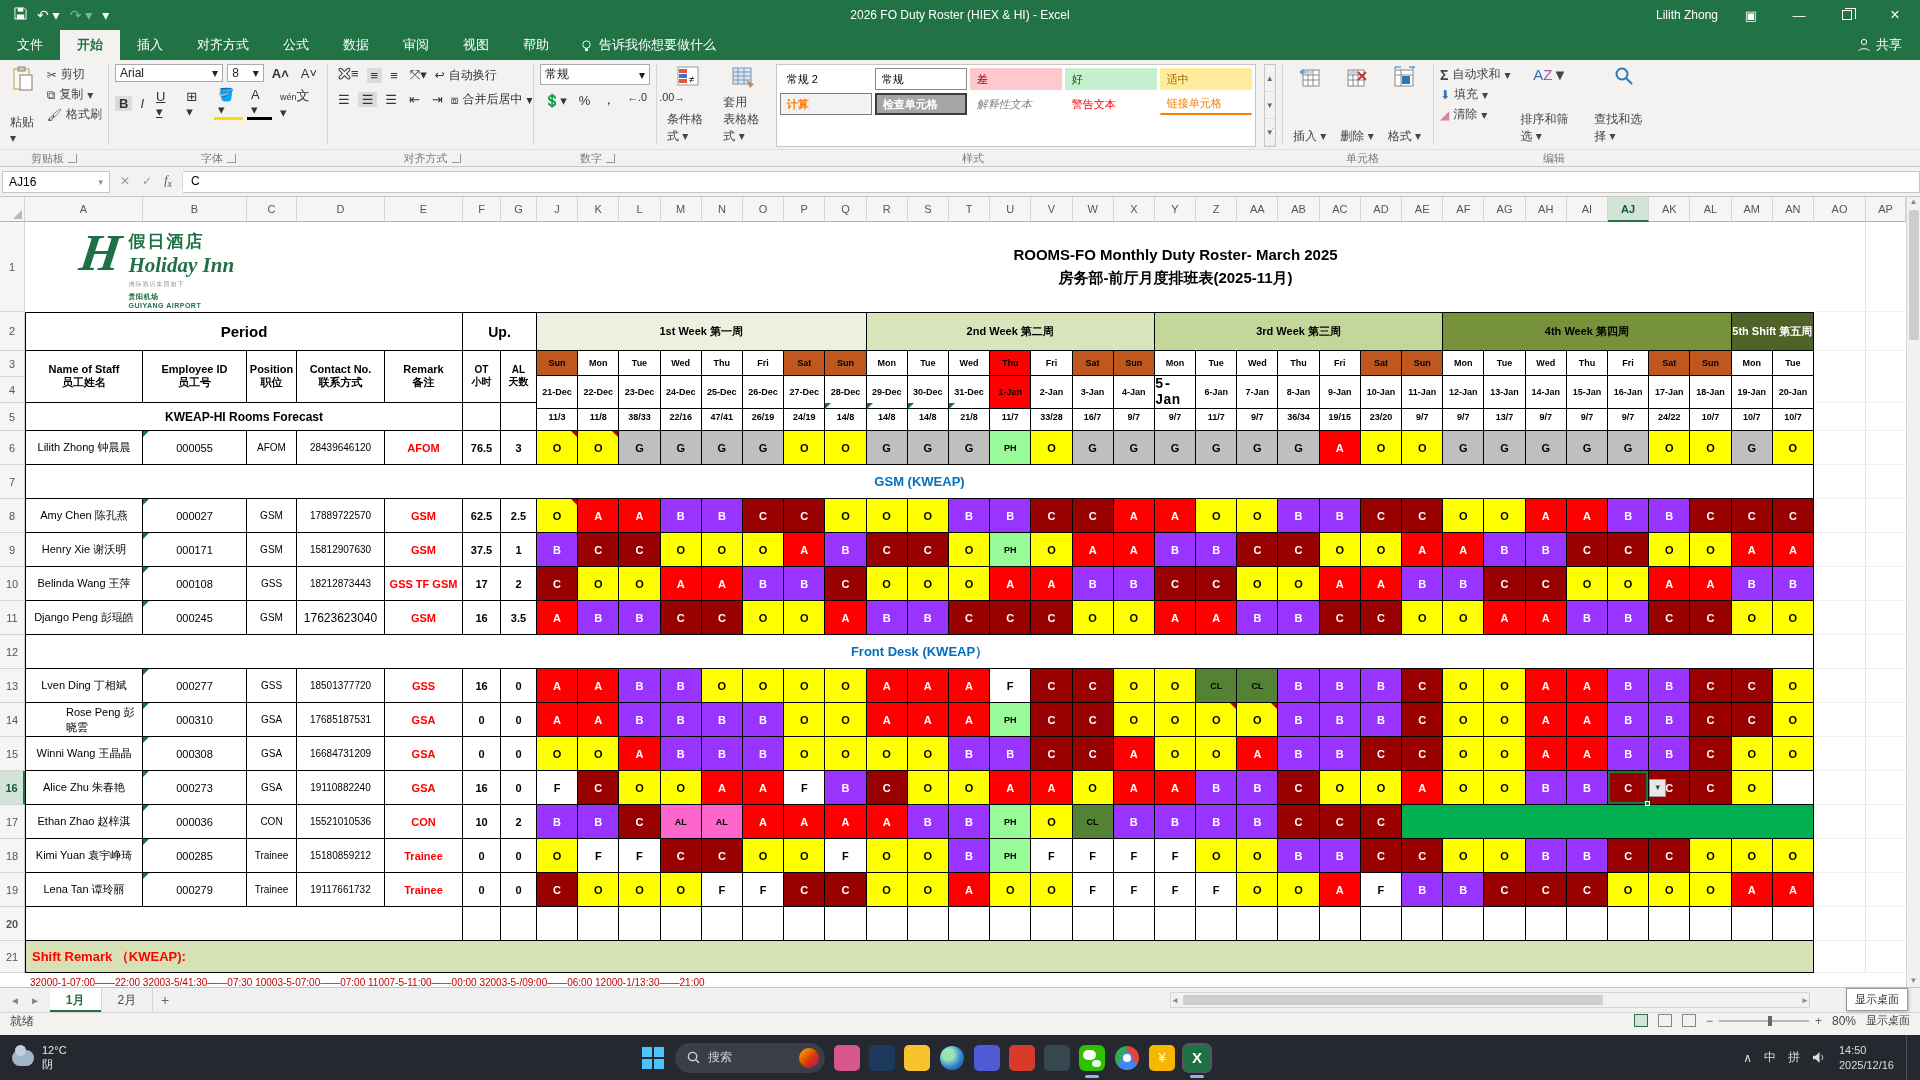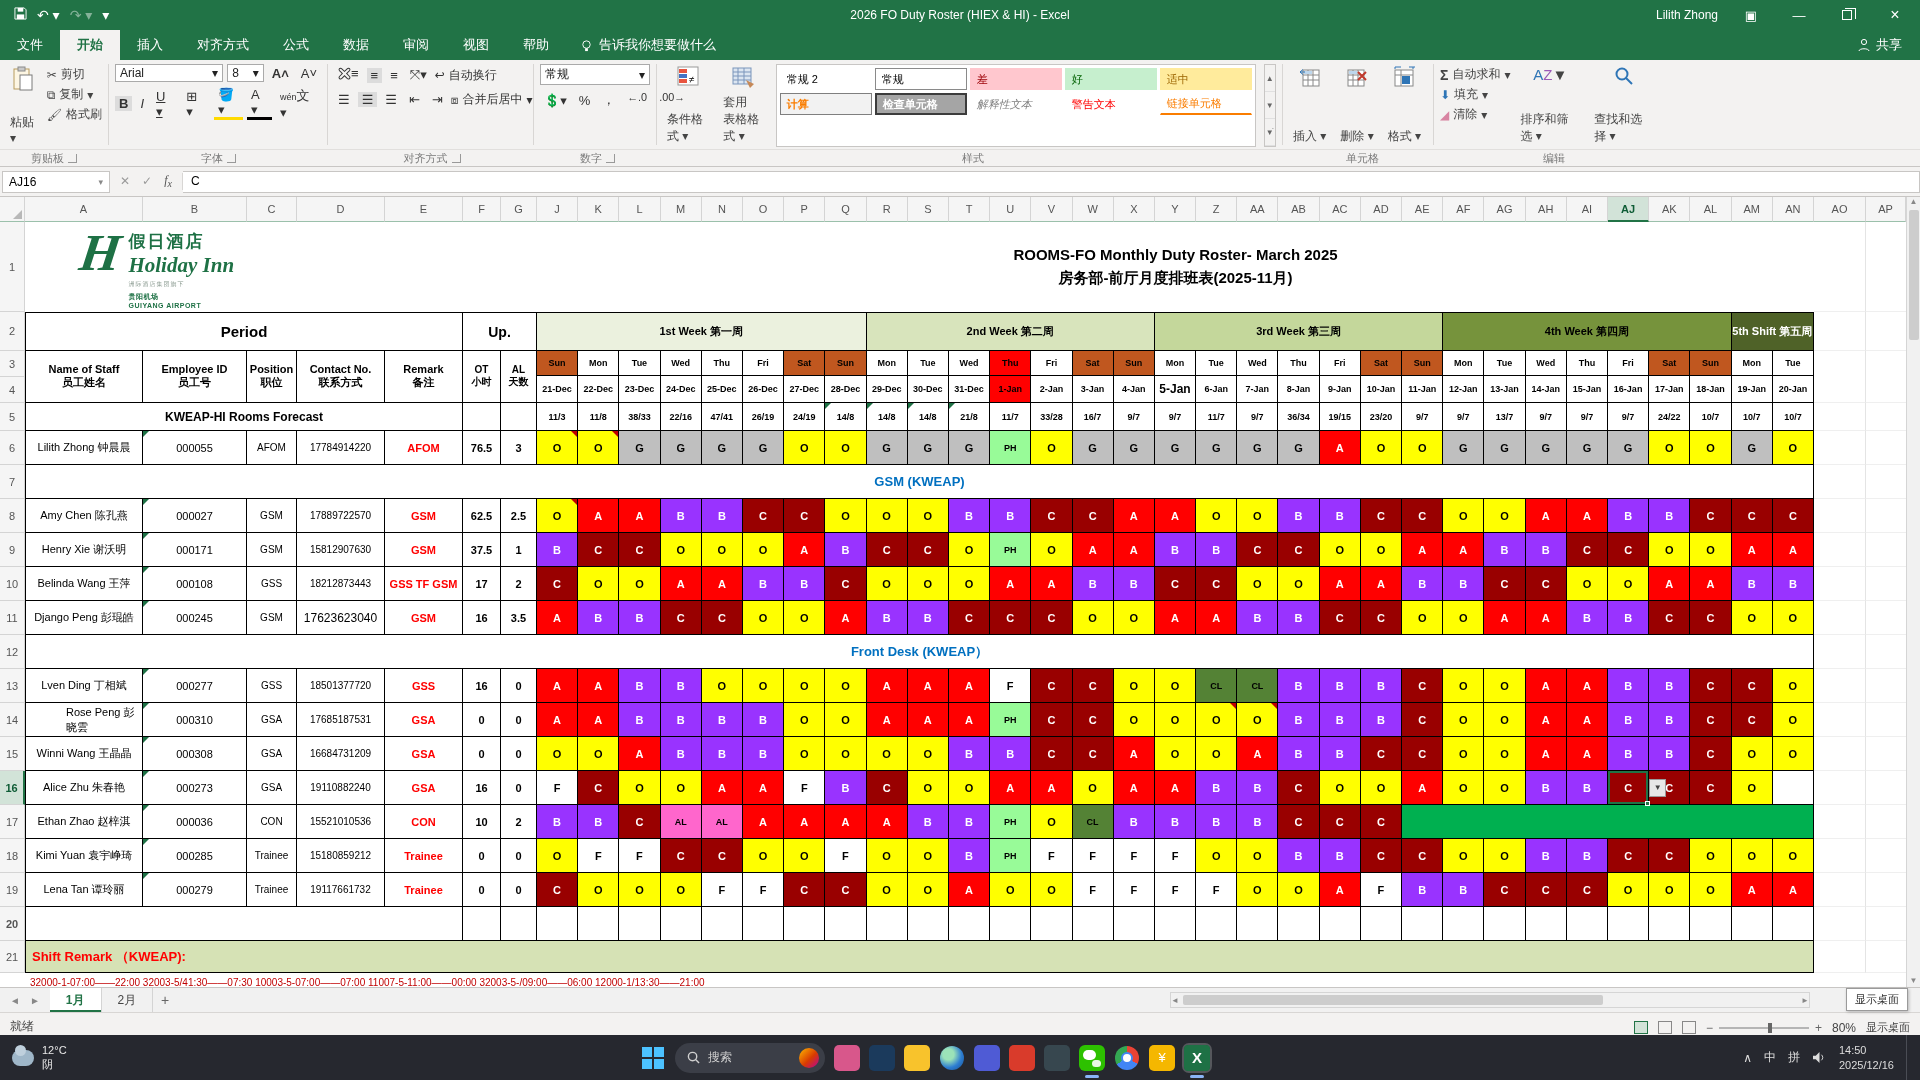--- a/index.html
+++ b/index.html
@@ -100,21 +100,21 @@
 
   
   .tabsbar { height:25px; background:#f1f1f1; border-top:1px solid #c8c6c4; display:flex; align-items:stretch; font-size:12px; color:#444; position:relative;}
   .tabnav { display:flex; align-items:center; gap:10px; padding:0 10px; color:#888; font-size:10px;}
   .sheettab { padding:0 16px; display:flex; align-items:center; border-right:1px solid #d4d4d4; cursor:pointer; }
   .sheettab.active { background:#fff; color:#217346; font-weight:bold; box-shadow:inset 0 -2px 0 #217346; }
   .addsheet { width:24px; display:flex; align-items:center; justify-content:center; color:#666; font-size:14px; cursor:pointer;}
   .hscroll { position:absolute; left:1170px; width:640px; top:4px; height:16px; background:#f1f1f1; border:1px solid #d5d5d5; display:flex; align-items:center; font-size:8px; color:#888;}
   .hthumb { height:10px; width:420px; background:#cdcdcd; margin:0 4px; border-radius:2px;}
   .showdesktop { position:absolute; right:12px; top:0px; background:#fff; border:1px solid #9a9a9a; font-size:11px; color:#333; padding:3px 8px; z-index:9; box-shadow:1px 1px 3px rgba(0,0,0,.25);}
-  .statusbar { height:23px; background:#f3f2f1; border-top:1px solid #d8d6d4; display:flex; align-items:flex-end; font-size:12px; color:#444; padding:0 10px;gap:40px; }
+  .statusbar { height:23px; background:#f3f2f1; border-top:1px solid #d8d6d4; display:flex; align-items:flex-start; font-size:12px; color:#444; padding:0 10px;gap:40px; }
   .sb-right { margin-left:auto; display:flex; align-items:center; gap:10px; }
   .viewic { width:14px; height:13px; border:1px solid #888; display:inline-block; }
   .viewic.active { background:#d2e3d8; border-color:#217346;}
   .zoomslider { display:flex; align-items:center; gap:6px; color:#666; }
   .ztrack { width:90px; height:2px; background:#b5b5b5; position:relative;}
   .zthumb { position:absolute; left:55%; top:-4px; width:4px; height:10px; background:#666;}
 
   
   .taskbar { height:45px; background:#26282f; display:flex; align-items:center; color:#e8e8e8; position:relative; }
   .weather { display:flex; align-items:center; gap:8px; padding-left:12px; font-size:11px; line-height:1.25;}
@@ -680,21 +680,21 @@
             </div>
             <div class="dcell b" style="font-size: 9px;">
               <span>2-Jan</span>
             </div>
             <div class="dcell b" style="font-size: 9px;">
               <span>3-Jan</span>
             </div>
             <div class="dcell b" style="font-size: 9px;">
               <span>4-Jan</span>
             </div>
-            <div class="dcell b" style="font-size: 12px;">
+            <div class="dcell b" style="font-size: 14px; font-family: Liberation Mono, monospace;">
               <span>5-Jan</span>
             </div>
             <div class="dcell b" style="font-size: 9px;">
               <span>6-Jan</span>
             </div>
             <div class="dcell b" style="font-size: 9px;">
               <span>7-Jan</span>
             </div>
             <div class="dcell b" style="font-size: 9px;">
               <span>8-Jan</span>
@@ -850,21 +850,21 @@
         <div class="cell bl" style="width: 118px; height: 34px;">
           <span style="font-size:11px;">Lilith Zhong 钟晨晨</span>
         </div>
         <div class="cell gc" style="width: 104px; height: 34px;">
           <span style="font-size:11px;">000055</span>
         </div>
         <div class="cell" style="width: 50px; height: 34px;">
           <span style="font-size:10px;">AFOM</span>
         </div>
         <div class="cell" style="width: 88px; height: 34px;">
-          <span style="font-size:10px;">17784914220</span>
+          <span style="font-size:10px;">28439646120</span>
         </div>
         <div class="cell b red" style="width: 78px; height: 34px;">
           <span style="font-size:11px;">AFOM</span>
         </div>
         <div class="cell b" style="width: 38px; height: 34px;">
           <span style="font-size:11px;">76.5</span>
         </div>
         <div class="cell b" style="width: 36px; height: 34px;">
           <span style="font-size:11px;">3</span>
         </div>

